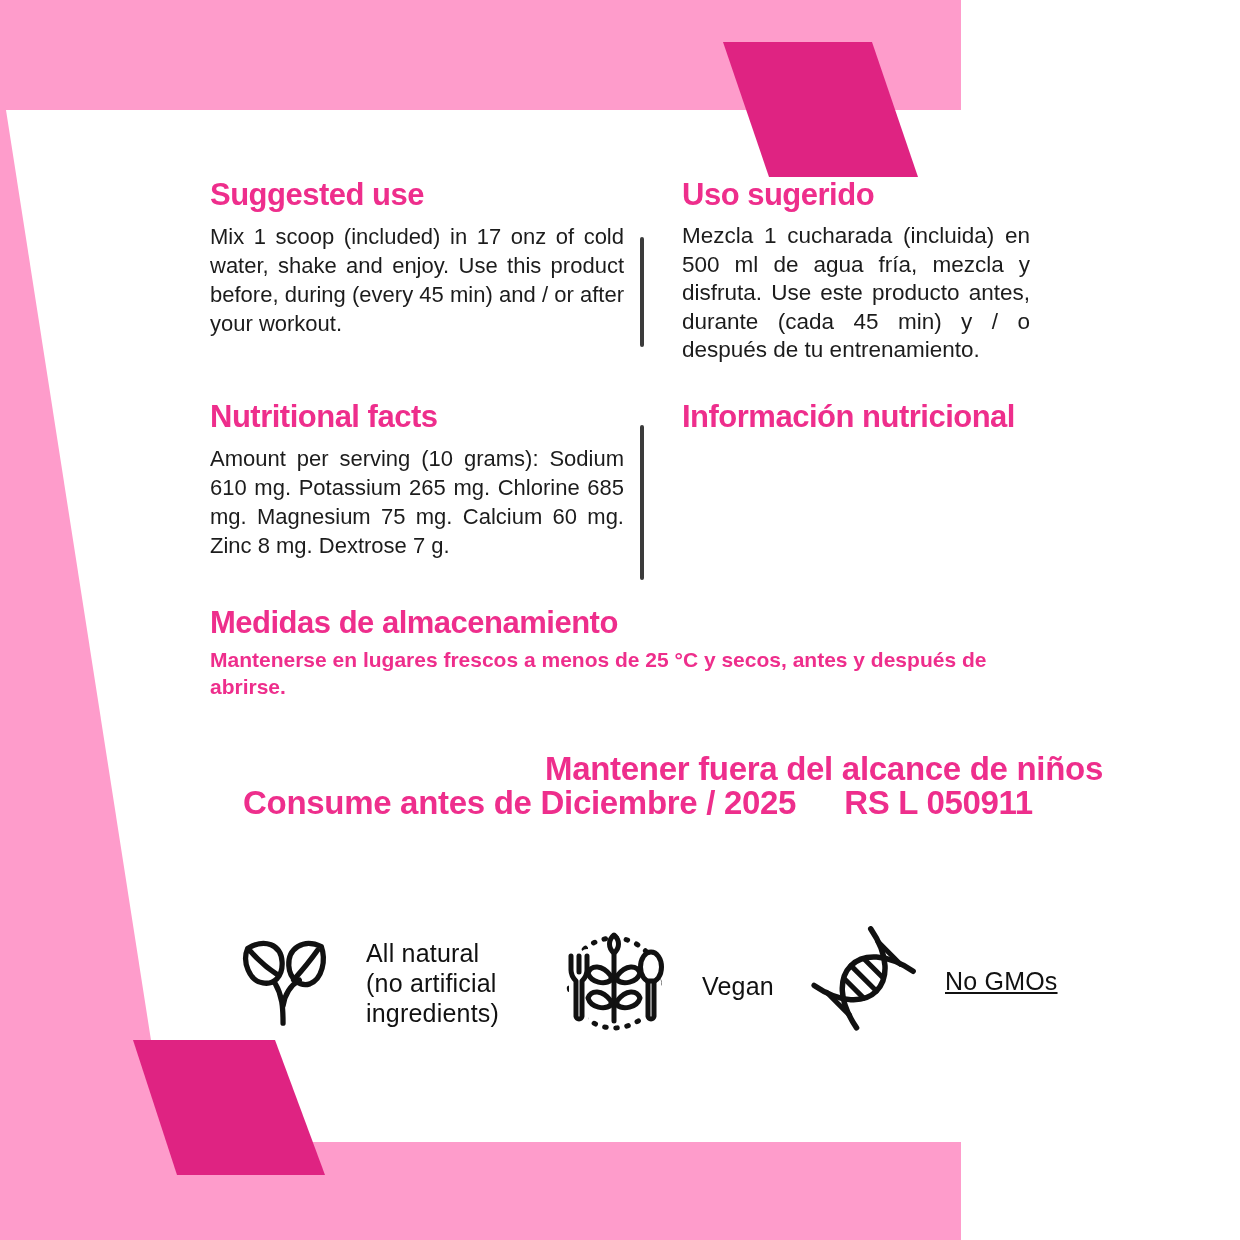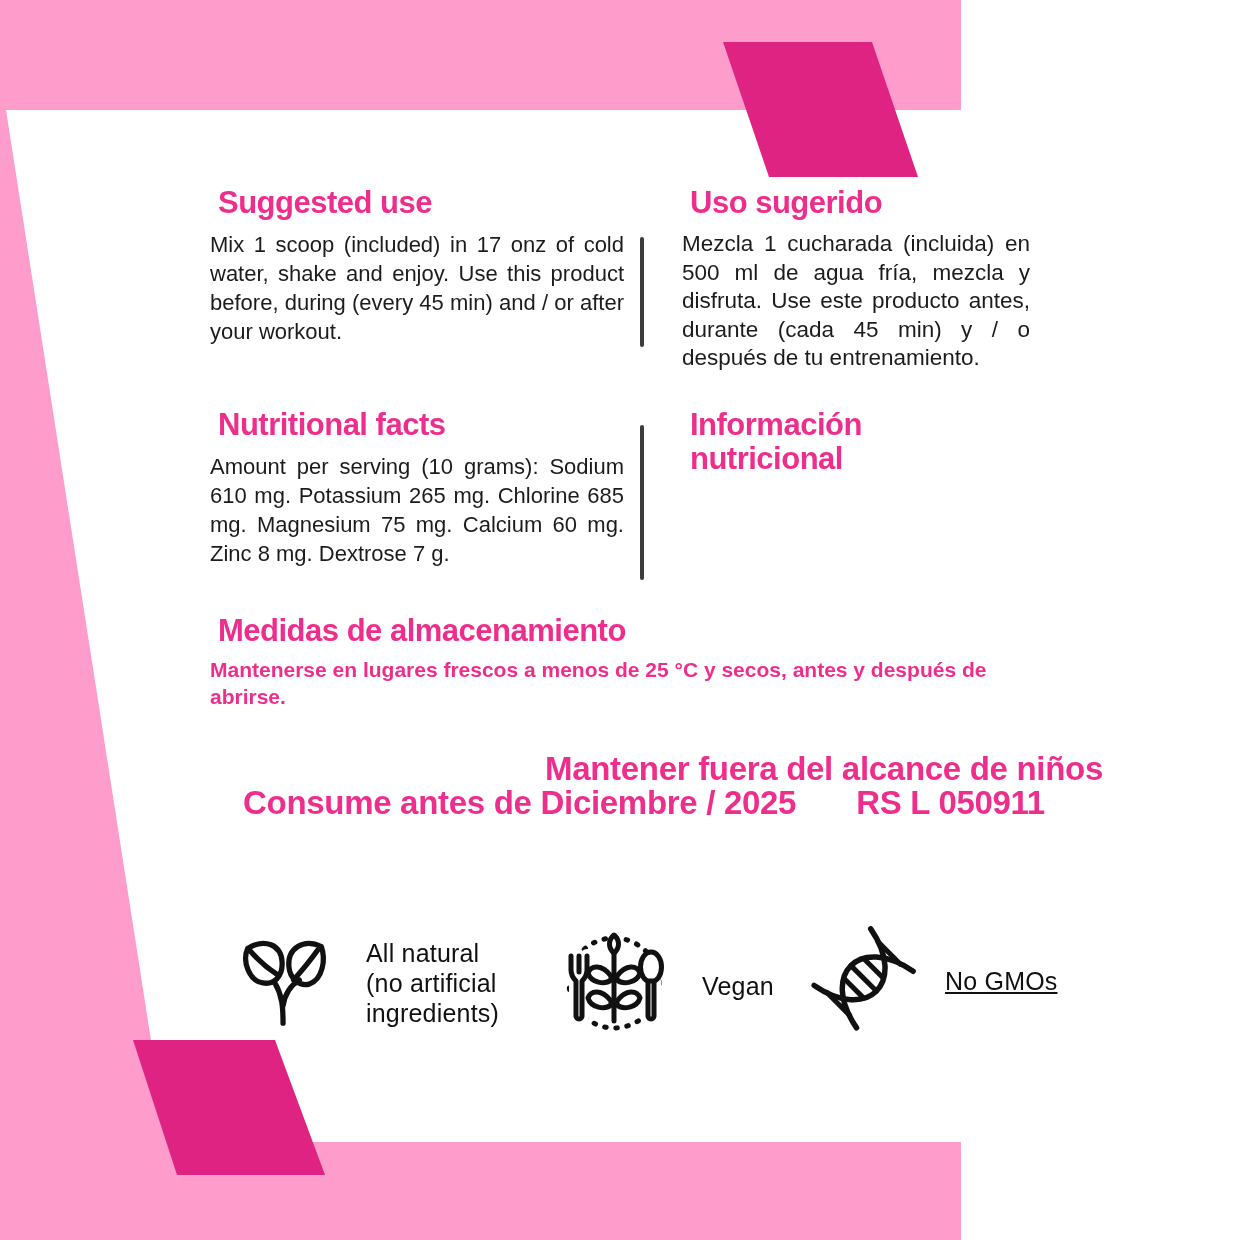--- a/index.html
+++ b/index.html
@@ -22,36 +22,36 @@
   .para-top{background:var(--dark-pink);clip-path:polygon(723px 42px,872px 42px,918px 177px,769px 177px);}
   .para-bottom{background:var(--dark-pink);clip-path:polygon(133px 1040px,275px 1040px,325px 1175px,177px 1175px);}
   .divider{position:absolute;left:640px;width:4px;background:var(--divider-color);border-radius:2px;}
   .divider.d1{top:237px;height:110px;}
   .divider.d2{top:425px;height:155px;}
   .col{position:absolute;}
   .col-en{left:210px;width:414px;}
   .col-es{left:682px;width:348px;}
   .sec-title{
     font-size:31px;font-weight:800;color:var(--heading-pink);
-    letter-spacing:-0.5px;line-height:34px;margin:8px;
+    letter-spacing:-0.5px;line-height:34px;margin:0;
   }
   .body-text{
     margin:10px 0 0 0;font-size:22px;line-height:29px;color:var(--body-color);
     text-align:justify;text-align-last:left;
   }
   .col-es .body-text{font-size:22.5px;line-height:28.5px;}
   .storage{position:absolute;left:210px;top:606px;width:830px;}
   .storage-note{
     margin:6px 0 5px 0;font-size:21px;line-height:27px;color:var(--heading-pink);font-weight:600;
   }
   .warning-block{
     position:absolute;left:243px;top:752px;width:860px;
     font-size:33px;line-height:34px;font-weight:800;color:var(--heading-pink);letter-spacing:-0.3px;text-align:right;
   }
-  .warning-line2{display:flex;gap:60px;}
+  .warning-line2{display:flex;gap:48px;}
   .badges{position:absolute;left:0;top:0;}
   .badge-icon{position:absolute;}
   .badge-icon svg{display:block;}
   .badge-label{
     position:absolute;font-size:25px;line-height:30px;color:var(--icon-color);
     letter-spacing:0.2px;white-space:nowrap;
   }
   .lbl-all-natural{left:366px;top:938px;}
   .lbl-vegan{left:702px;top:971px;text-align:right;}
   .lbl-nogmo{left:945px;top:966px;text-decoration:underline;}

